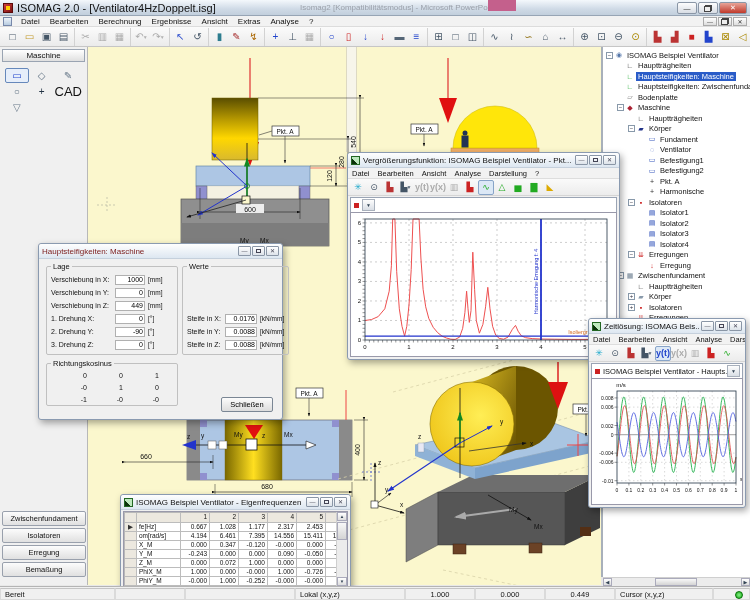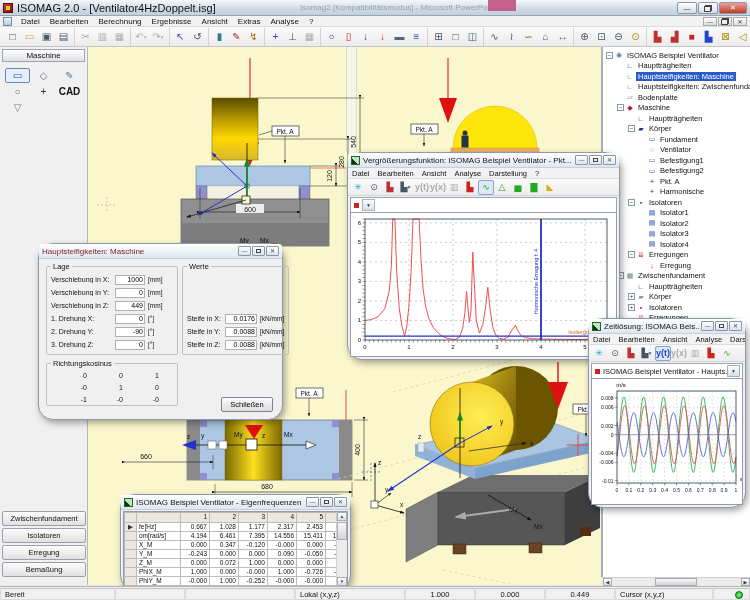--- a/index.html
+++ b/index.html
@@ -33,21 +33,21 @@
 .tbtn .caret{font-size:5px;margin-left:-1px;color:#567}
 .tbtn.txtg{font-size:5.5px;font-weight:bold}
 .tbtn.active{border:1px solid #88a4c8;background:#dce8f6}
 
 
 #sidebar{position:absolute;left:0;top:47px;width:88px;height:538px;background:#f0f0f0;border-right:1px solid #b8b8b8;z-index:2}
 #sidebar-header{margin:2px;height:13px;border:1px solid #9aa4b2;background:linear-gradient(#ffffff,#e0e0e0);text-align:center;line-height:11px;font-size:8px}
 #side-grid{display:grid;grid-template-columns:repeat(3,1fr);gap:1px;padding:4px 5px}
 .side-tool{height:15px;display:flex;align-items:center;justify-content:center;font-size:10px;color:#556}
 .side-tool.sel{border:1px solid #6688bb;background:#e6eefa;border-radius:2px}
-.side-tool.txtg{font-weight:bold;font-size:10px;color:#111}
+.side-tool.txtg{font-weight:normal;font-size:13px;color:#111}
 #sidebar-buttons{position:absolute;left:2px;bottom:8px;width:84px}
 .side-btn{height:15px;border:1px solid #99a0ac;background:linear-gradient(#fcfcfc,#e0e0e0);border-radius:2px;margin-top:2px;text-align:center;line-height:13px;font-size:7.5px;overflow:hidden}
 
 
 #cad-canvas{position:absolute;left:88px;top:47px;width:513px;height:538px;background:#fbf7cd;z-index:1;overflow:hidden}
 #viewport-gap{position:absolute;left:258px;top:0;width:11px;height:105px;background:#f7f5ea;border-left:1px solid #ddd9c2;border-right:1px solid #ddd9c2}
 #cad-svg{position:absolute;left:0;top:0}
 .cad-label-text{font-size:6.5px;fill:#111}
 .dim-text{font-size:7px;fill:#111}
 
@@ -57,21 +57,21 @@
 .tree-expander{width:7px;height:7px;border:1px solid #8899aa;background:#fff;font-size:6px;line-height:5px;text-align:center;margin-right:2px;flex:none;color:#334}
 .tree-spacer{width:9px;flex:none}
 .tree-ico{font-size:7px;margin-right:2px;flex:none;width:8px;text-align:center}
 .tree-label{font-size:7.5px;padding:0 2px}
 .tree-row.sel .tree-label{background:#2a5cc8;color:#fff}
 #tree-hscroll{position:absolute;left:603px;top:577px;width:147px;height:9px;background:#ececec;border-top:1px solid #cfcfcf;z-index:2}
 .hs-btn{position:absolute;top:0;width:9px;height:8px;border:1px solid #aab;background:linear-gradient(#fff,#ddd);font-size:5px;line-height:7px;text-align:center;color:#345}
 #hs-thumb{position:absolute;left:52px;top:0;width:42px;height:8px;border:1px solid #aab;background:linear-gradient(#f8f8f8,#d4d4d4)}
 
 
-.child-window{position:absolute;background:#f0f0f0;border:1px solid #8a9ab0;border-radius:15px;box-shadow:2px 3px 7px rgba(0,0,0,.35)}
+.child-window{position:absolute;background:#f0f0f0;border:1px solid #8a9ab0;border-radius:3px;box-shadow:2px 3px 7px rgba(0,0,0,.35)}
 .cw-title{height:15px;background:linear-gradient(#fefefe,#dde7f1);display:flex;align-items:center;padding:0 3px;border-bottom:1px solid #c5d0dc;border-radius:3px 3px 0 0}
 .cw-title-text{font-size:8px;white-space:nowrap;overflow:hidden;flex:1}
 .cw-title-text.dlg-title{color:#7a1a1a}
 .cw-controls{display:flex;flex:none}
 .cwc{width:13px;height:10px;margin-left:1px;border:1px solid #8a96a6;border-radius:1px;background:linear-gradient(#fff,#dde3ea);font-size:6px;line-height:8px;text-align:center;color:#445}
 .box-ico{width:5px;height:4px;border:1px solid #445;display:inline-block}
 .chart-ico{width:9px;height:9px;border:1px solid #226622;background:linear-gradient(45deg,#0a330a 40%,#bde8bd 40%);margin-right:3px;flex:none}
 .cw-menu{height:11px;display:flex;align-items:center;background:#f2f2f2;border-bottom:1px solid #ddd;overflow:hidden}
 .cw-menu .menu-item{font-size:7.5px;padding:1px 4px}
 .cw-toolbar{height:17px;display:flex;align-items:center;background:linear-gradient(#fafafa,#ececec);border-bottom:1px solid #d5d5d5;padding-left:2px;overflow:hidden}

